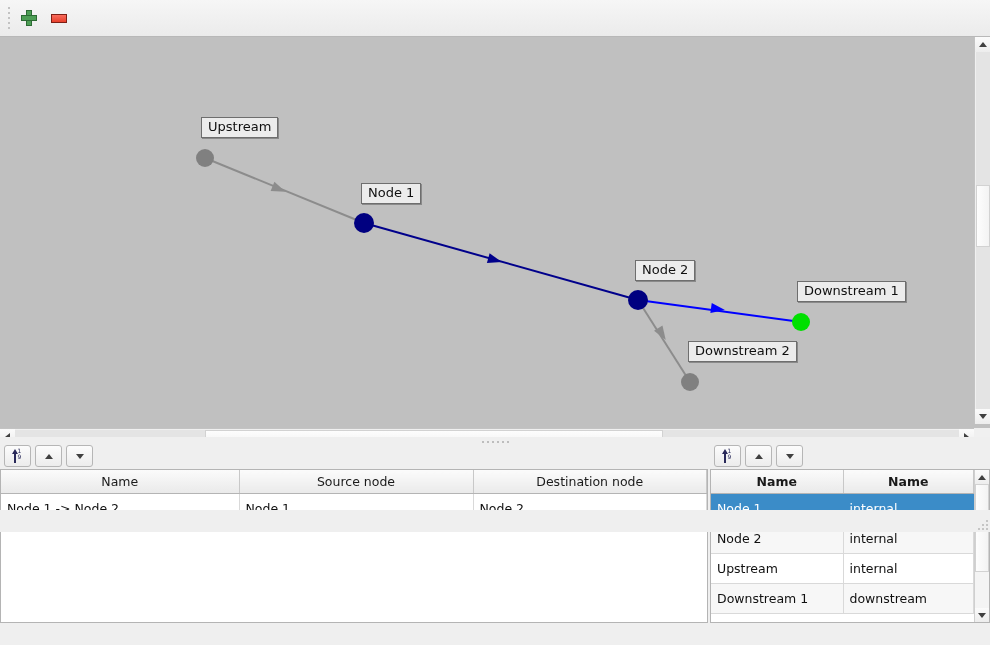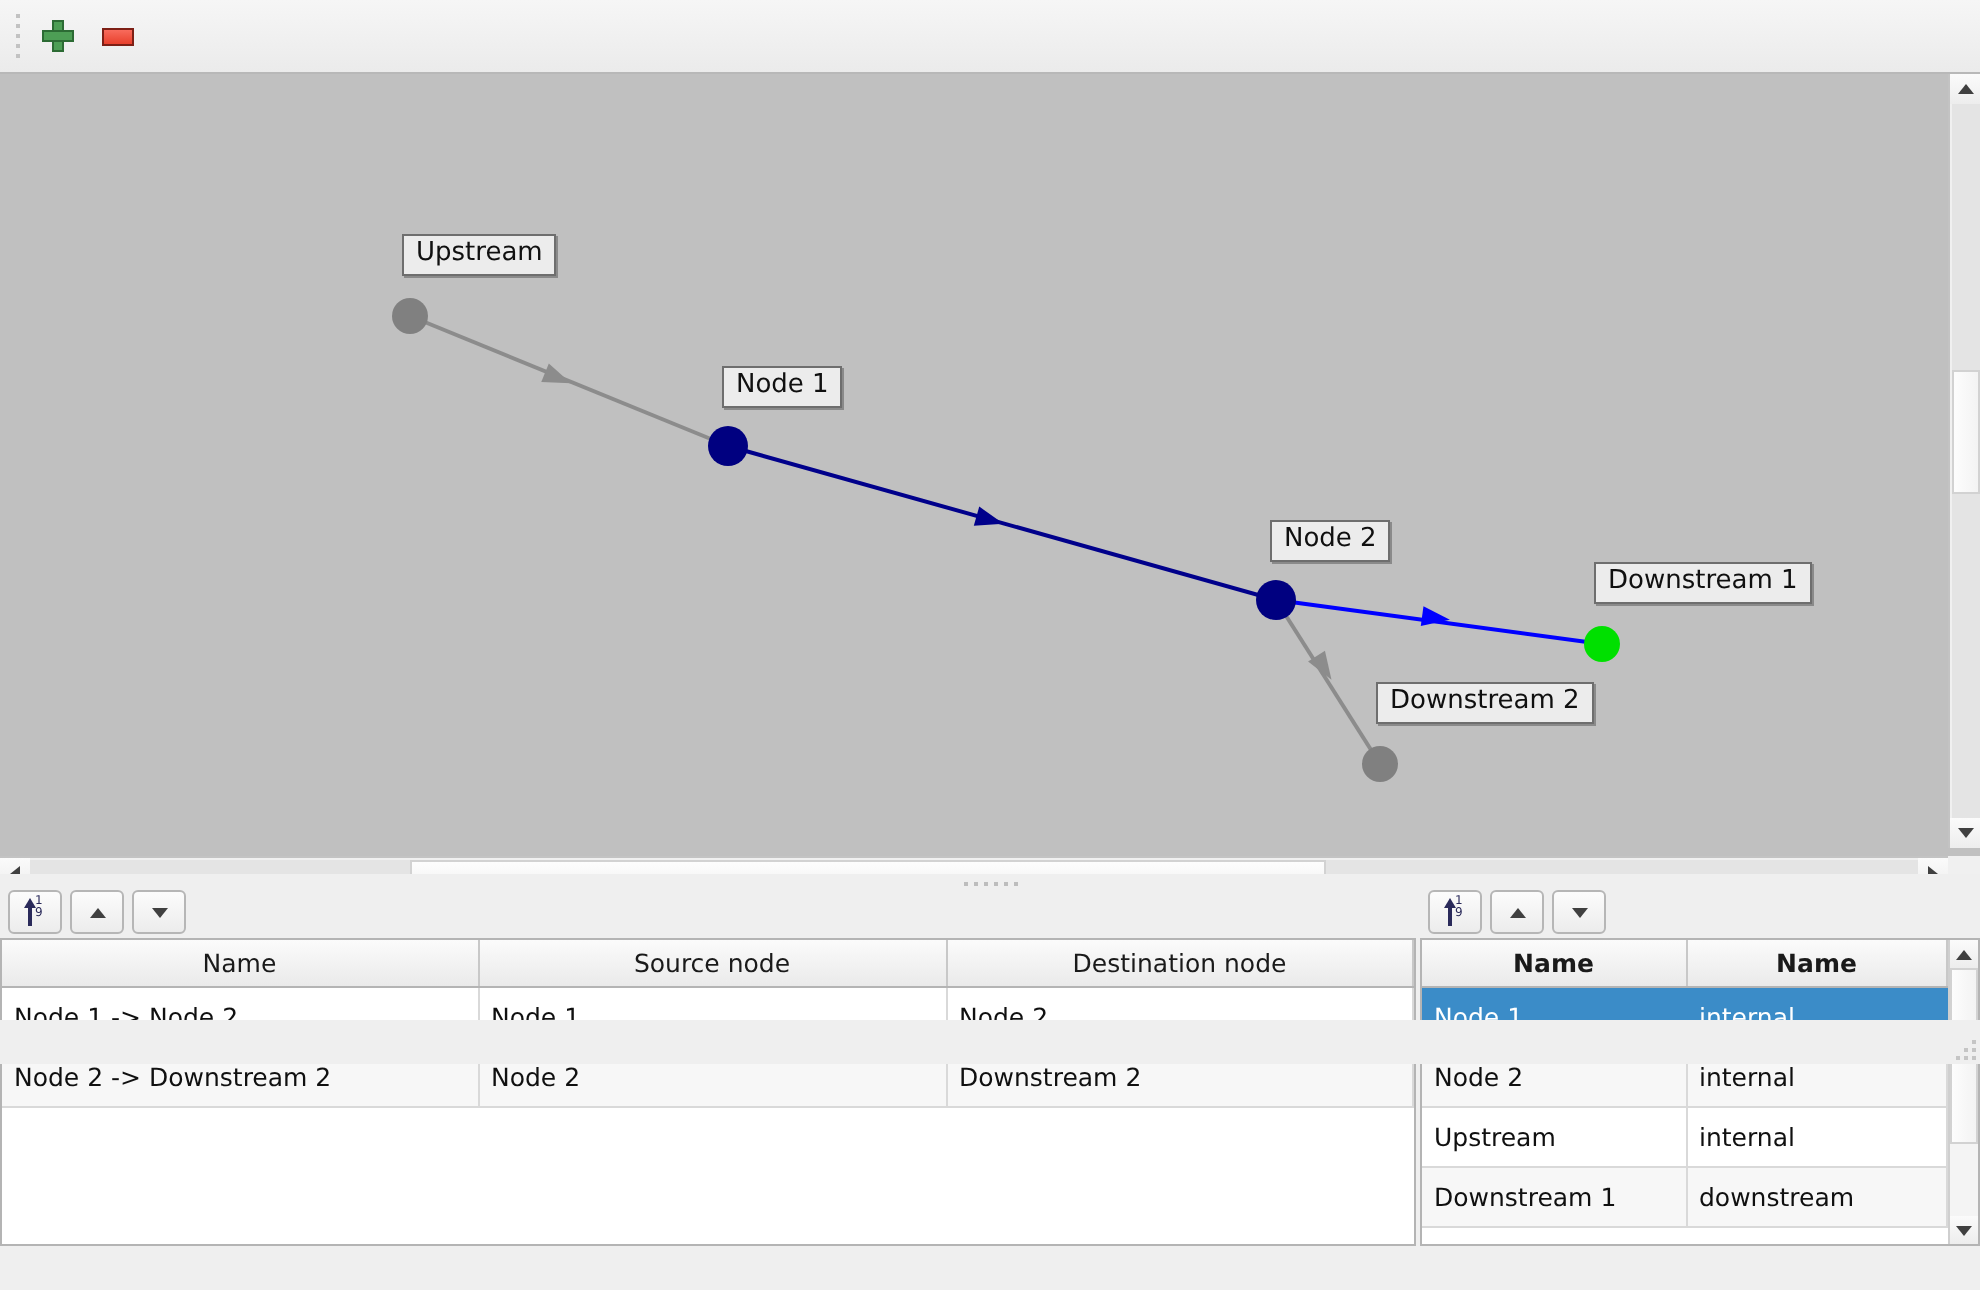--- a/index.html
+++ b/index.html
@@ -357,25 +357,20 @@
                 <th>Source node</th>
                 <th>Destination node</th>
               </tr>
             </thead>
           <tbody id="edges-body">
               <tr>
                 <td>Node 1 -&gt; Node 2</td>
                 <td>Node 1</td>
                 <td>Node 2</td>
               </tr>
-              <tr class="alt">
-                <td>Node 2 -&gt; Downstream 2</td>
-                <td>Node 2</td>
-                <td>Downstream 2</td>
-              </tr>
             </tbody>
         </table>
       </div>
     </div>
 
     <div class="pane-splitter"></div>
 
     <div class="pane pane-right">
       <div class="pane-toolbar">
         <div class="sm-btn">

